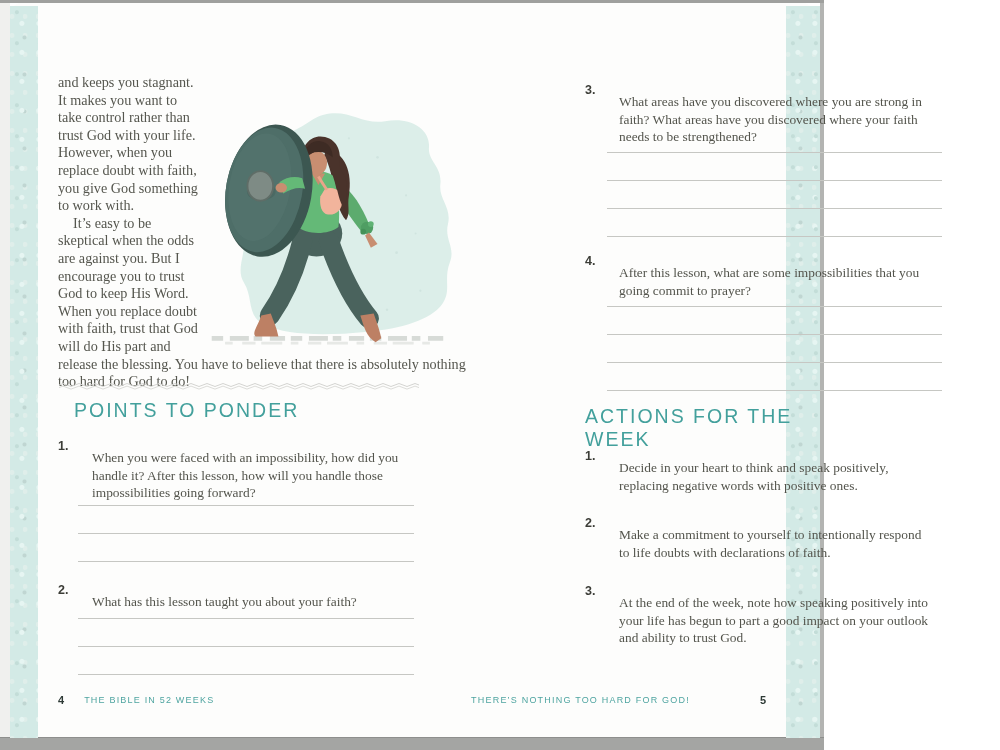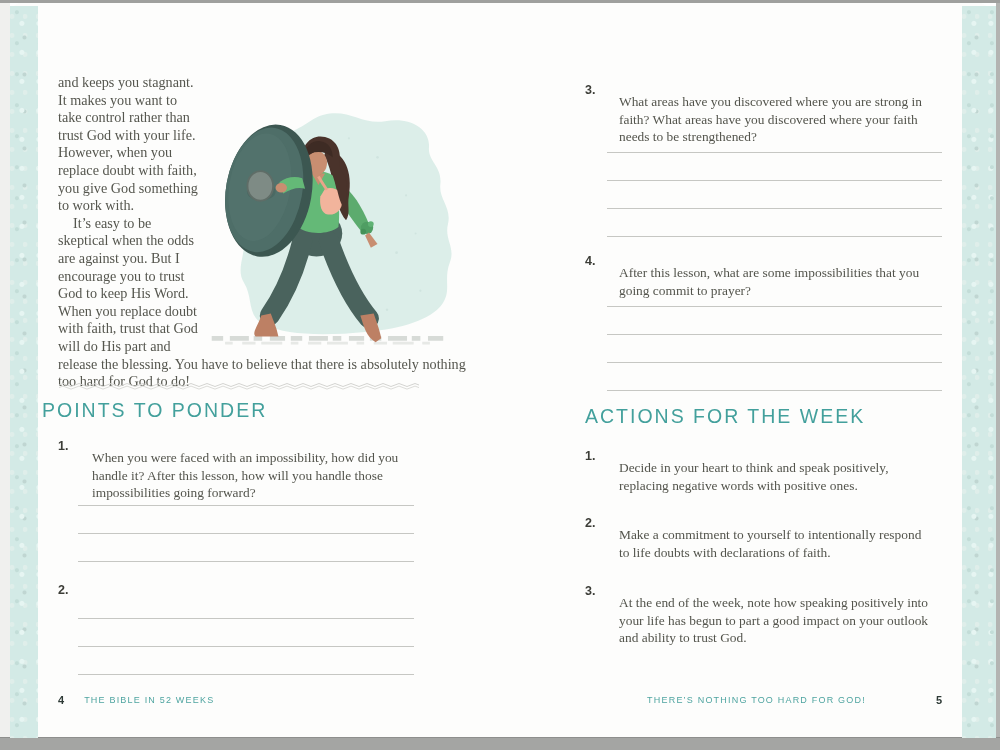--- a/index.html
+++ b/index.html
@@ -1,21 +1,21 @@
 <!DOCTYPE html>
 <html><head>
 <meta charset="utf-8">
 <style>
   html,body{margin:0;padding:0;}
   body{
     width:1000px;height:750px;overflow:hidden;
     background:#ffffff;
     font-family:"Liberation Serif", serif;
   }
-  .scan{position:relative;width:1000px;height:750px;background:#fdfdfc;border-radius:32px;}
+  .scan{position:relative;width:824px;height:750px;background:#fdfdfc;border-radius:32px;}
 
   
   .edge-top{position:absolute;top:0;left:0;right:0;height:3px;background:#9fa09e;}
   .edge-bottom{position:absolute;bottom:0;left:0;right:0;height:12px;background:#a4a5a3;border-top:1px solid #8e8f8d;}
   .edge-right{position:absolute;top:3px;bottom:12px;right:0;width:4px;background:#b3b4b2;}
   .edge-left{position:absolute;top:3px;bottom:12px;left:0;width:10px;background:#f0f0ee;}
 
   
   .teal-strip{
     position:absolute;top:6px;bottom:12px;width:28px;
@@ -38,21 +38,21 @@
   .illus{float:right;width:262px;height:250px;margin:26px 0 4px 8px;}
   .illus svg{display:block;width:262px;height:250px;}
 
   .divider{left:58px;top:381px;width:362px;height:12px;}
   .divider svg{display:block;width:362px;height:12px;}
 
   h2.sect{
     margin:0;font-family:"Liberation Sans", sans-serif;
     font-size:19.5px;font-weight:400;letter-spacing:2px;color:#43a09c;
   }
-  .h-left{left:42px;top:399px;}
+  .h-left{left:74px;top:399px;}
   .h-right{left:585px;top:405px;}
 
   .qrow{display:flex;align-items:flex-start;}
   .qrow .num{
     flex:none;width:22px;font-family:"Liberation Sans", sans-serif;
     font-weight:700;font-size:12.5px;color:#3c3d37;padding-top:2px;
   }
   .qrow p{margin:12px;font-size:13.4px;line-height:17.7px;color:#53544c;}
 
   .q1{left:58px;top:437px;width:372px;}
@@ -176,20 +176,21 @@
       <p>When you were faced with an impossibility, how did you handle it? After this lesson, how will you handle those impossibilities going forward?</p>
     </div>
     <div class="abs rules rules-q1">
       <div class="rule"></div>
       <div class="rule"></div>
       <div class="rule"></div>
     </div>
 
     <div class="abs qrow q2">
       <span class="num">2.</span>
+      <p>What has this lesson taught you about your faith?</p>
     </div>
     <div class="abs rules rules-q2">
       <div class="rule"></div>
       <div class="rule"></div>
       <div class="rule"></div>
     </div>
 
     <div class="abs footer footer-left">
       <span class="pgnum">4</span>
       <span class="ftitle">THE BIBLE IN 52 WEEKS</span>

